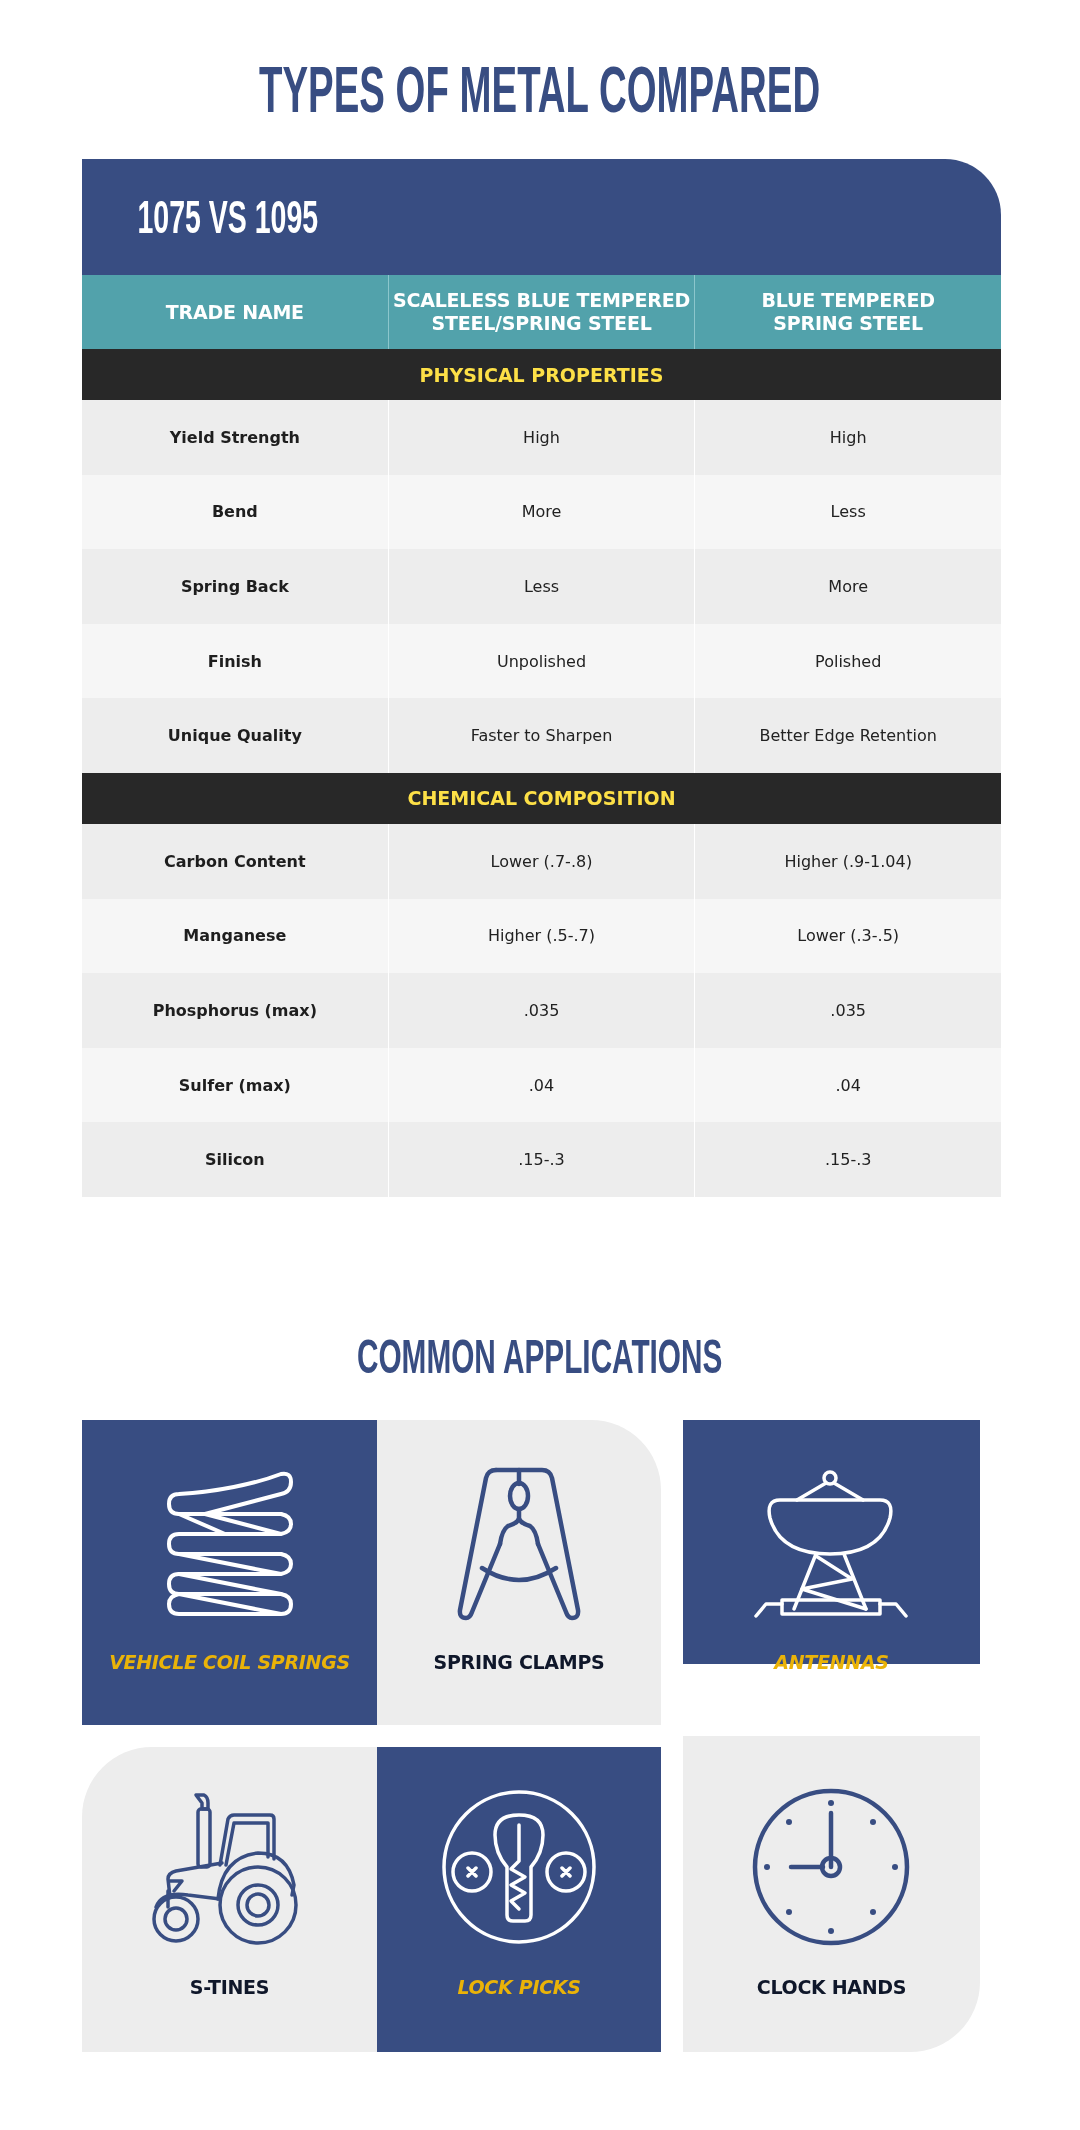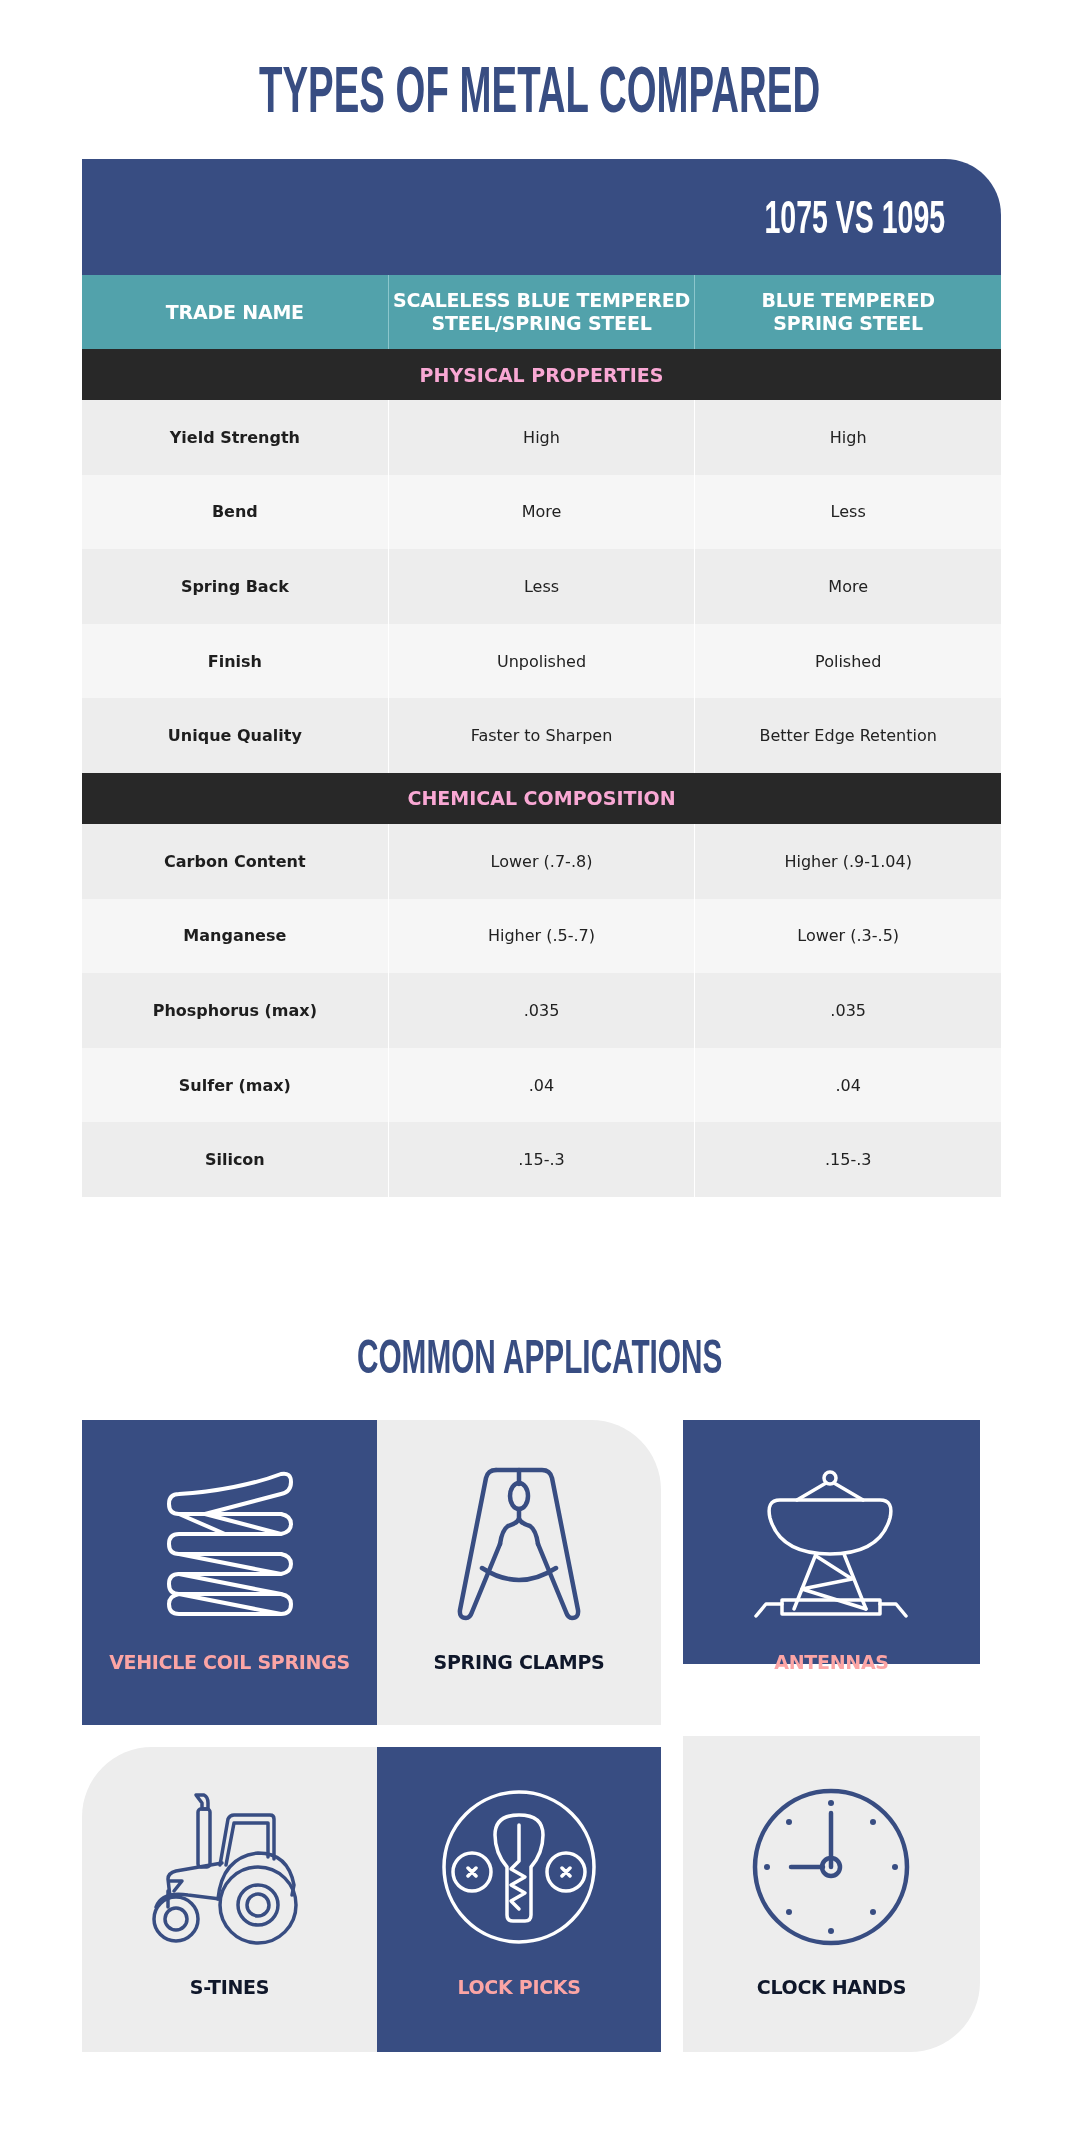--- a/index.html
+++ b/index.html
@@ -1,34 +1,34 @@
 <!DOCTYPE html>
 <html><head>
 <meta charset="utf-8">
 <style>
   html, body { margin:0; padding:0; }
   body { width:1080px; height:2130px; background:#ffffff; position:relative; overflow:hidden;
          font-family:"Liberation Sans", "DejaVu Sans", sans-serif; }
   .cond { display:inline-block; transform:scaleX(0.62); transform-origin:center; white-space:nowrap; font-weight:bold; }
   .main-title { position:absolute; left:0; top:52px; width:1080px; text-align:center; color:#384d82; font-size:64px; line-height:76px; }
   .table { position:absolute; left:82px; top:159px; width:919px; }
-  .t-head { height:116px; background:#384d82; border-top-right-radius:56px; display:flex; align-items:center; justify-content:flex-end; color:#fff; font-size:46px; }
+  .t-head { height:116px; background:#384d82; border-top-right-radius:56px; display:flex; align-items:center; justify-content:flex-start; color:#fff; font-size:46px; }
   .t-cols { display:flex; height:74px; background:#52a2ab; }
   .t-cols .c { flex:1; display:flex; align-items:center; justify-content:center; text-align:center; color:#fff; font-weight:bold; font-size:19px; line-height:23px; border-left:1px solid #8cc6cc; font-family:"DejaVu Sans", sans-serif; letter-spacing:-0.2px; }
   .t-cols .c:first-child { border-left:none; }
-  .sec { height:51px; background:#282828; color:#f9a8d4; display:flex; align-items:center; justify-content:center; font-weight:bold; font-size:19px; font-family:"DejaVu Sans", sans-serif; }
+  .sec { height:51px; background:#282828; color:#fde047; display:flex; align-items:center; justify-content:center; font-weight:bold; font-size:19px; font-family:"DejaVu Sans", sans-serif; }
   .row { display:flex; height:74.6px; }
   .row:nth-child(odd) { background:#ededed; }
   .row:nth-child(even) { background:#f6f6f6; }
   .row .c { flex:1; display:flex; align-items:center; justify-content:center; font-size:16px; color:#222; border-left:1px solid #ffffff; font-family:"DejaVu Sans", sans-serif; }
   .row .c:first-child { border-left:none; font-weight:bold; color:#1e1e1e; }
   .rows { }
   .apps-title { position:absolute; left:0; top:1327px; width:1080px; text-align:center; color:#384d82; font-size:48px; line-height:60px; }
   .tile { position:absolute; display:flex; flex-direction:column; align-items:center; }
-  .tile.navy { background:#384d82; color:#fca5a5; }
+  .tile.navy { background:#384d82; color:#eab308;font-style:italic; }
   .tile.light { background:#ededed; color:#0f172a; }
   .tile svg { position:absolute; }
   .tile .lbl { position:absolute; left:0; width:100%; text-align:center; font-weight:bold; font-size:19px; font-family:"DejaVu Sans", sans-serif; letter-spacing:-0.3px; }
 </style>
 </head>
 <body>
 
 <div class="main-title">
   <span class="cond" style="transform:scaleX(0.6);">TYPES OF METAL COMPARED</span>
 </div>

